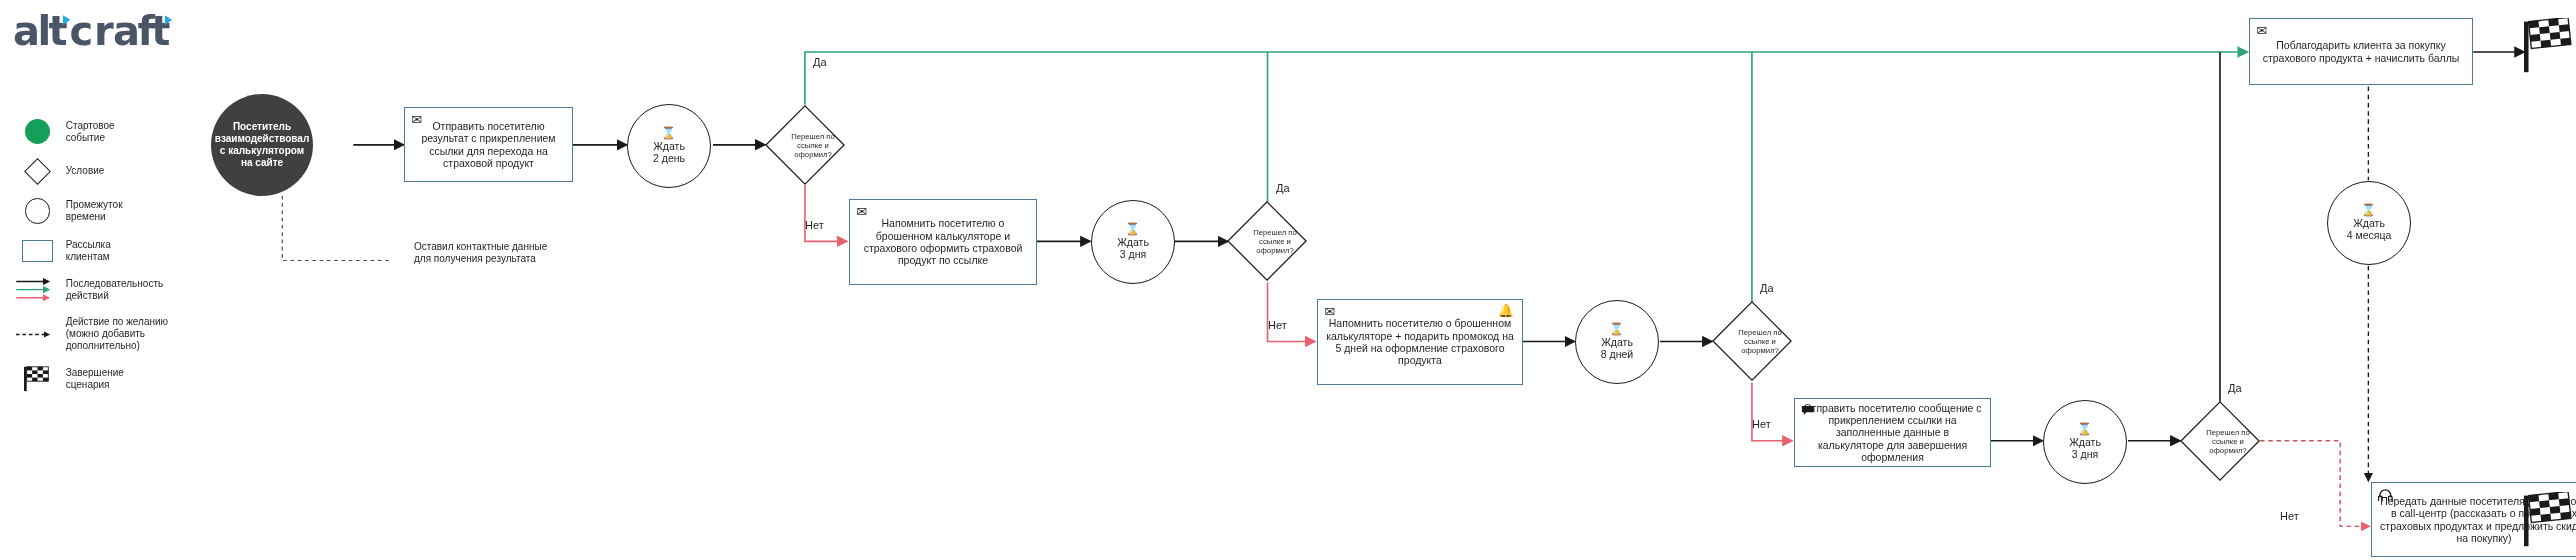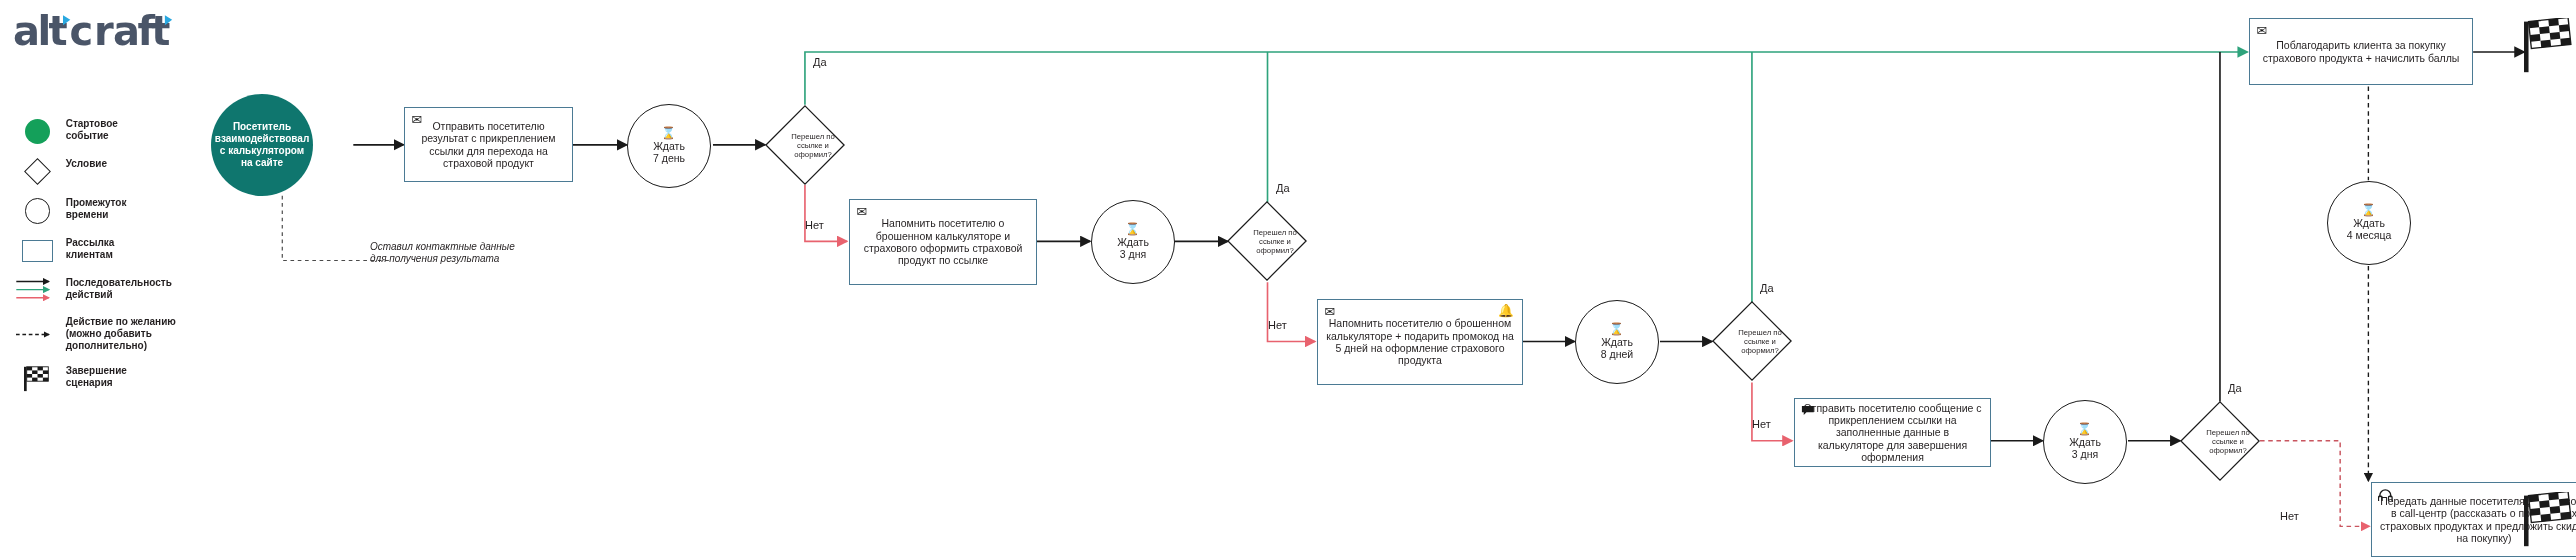--- a/index.html
+++ b/index.html
@@ -30,23 +30,23 @@
   }
 
   
   .legend {
     position: absolute;
     left: 16.4px; top: 118px;
     width: 191px;
   }
   .legend-row {
     display: flex;
+    align-items: center;
     margin-bottom: 12.7px;
     min-height: 27px;
-    font-weight: bold;
   }
   .legend-key {
     width: 42px;
     min-width: 42px;
     display: flex;
     align-items: center;
     justify-content: center;
   }
   .legend-label {
     font-size: 10px;
@@ -73,21 +73,21 @@
     width: 31px; height: 22px;
     border: 1.2px solid #4b7a94;
     background: #fff;
   }
 
   
   .node { position: absolute; }
 
   .start-node {
     border-radius: 50%;
-    background: #0f766e;
+    background: #404040;
     color: #ffffff;
     display: flex;
     align-items: center;
     justify-content: center;
     text-align: center;
     font-size: 10px;
     font-weight: bold;
     line-height: 12px;
     padding: 5.5px;
   }
@@ -336,31 +336,31 @@
 
     <line x1="2716" y1="578" x2="2772" y2="578" stroke="#1a1a1a" stroke-width="1.6" stroke-dasharray="5,4" marker-end="url(#ak)"></line>
 
     <polyline points="310,215 310,286 428,286" fill="none" stroke="#4a4a4a" stroke-width="1.3" stroke-dasharray="4,4"></polyline>
   </svg>
 
   <div class="node start-node" style="left:211px; top:94px; width:102px; height:102px;">
     <span>Посетитель взаимодействовал с калькулятором на сайте</span>
   </div>
 
-  <div class="note-text" style="left:370px; top:241px; width:150px;font-style:italic;">Оставил контактные данные для получения результата</div>
+  <div class="note-text" style="left:414px; top:241px; width:150px;">Оставил контактные данные для получения результата</div>
 
   <div class="msg-box" style="left:404px; top:107px; width:169px; height:75px;">
     <span class="box-icon icon-tl">✉</span>
     <span class="msg-text">Отправить посетителю результат с прикреплением ссылки для перехода на страховой продукт</span>
   </div>
 
   <div class="node wait-node" style="left:627px; top:104px; width:84px; height:84px;">
     <span class="wait-icon">⌛</span>
     <span>Ждать</span>
-    <span>7 день</span>
+    <span>2 день</span>
   </div>
 
   <div class="cond-node" style="left:765px; top:105px; width:80px; height:80px;">
     <svg class="cond-shape" viewBox="0 0 88 88">
       <polygon points="44,1 87,44 44,87 1,44" fill="#ffffff" stroke="#1a1a1a" stroke-width="1.4"></polygon>
     </svg>
     <span class="cond-label">Перешел по ссылке и оформил?</span>
   </div>
   <div class="edge-label" style="left:813px; top:56px;">Да</div>
   <div class="edge-label" style="left:805px; top:219px;">Нет</div>

